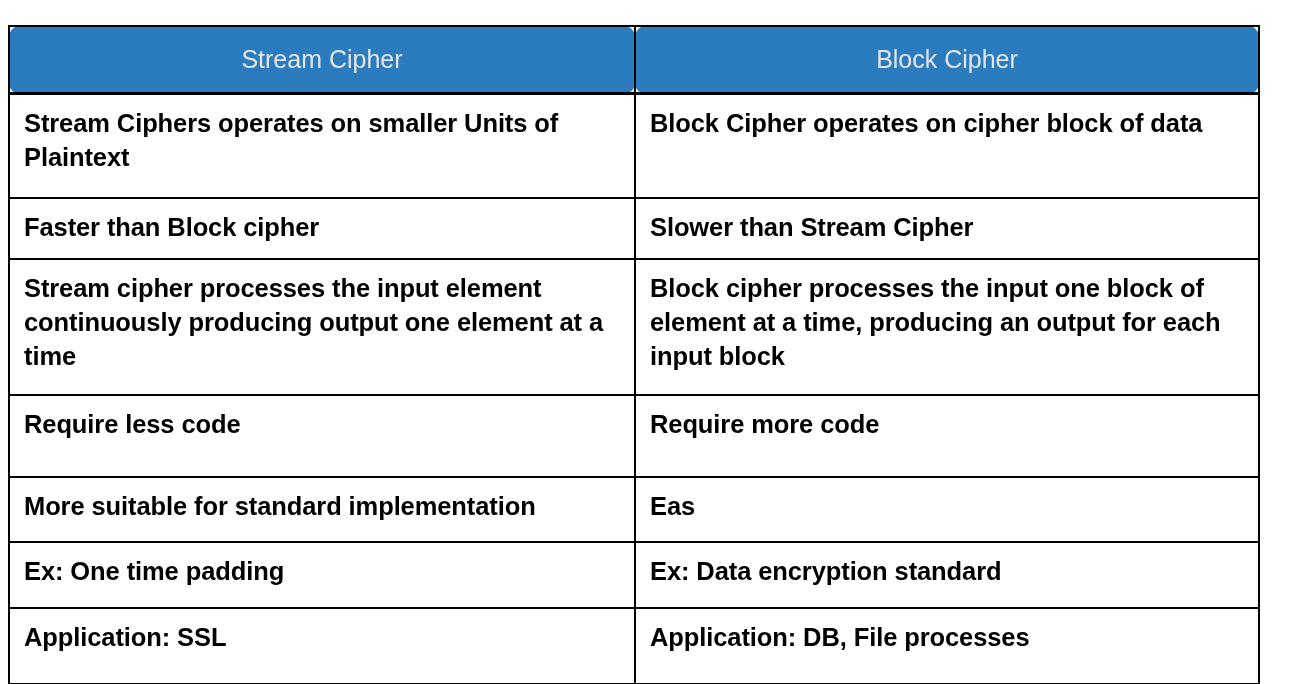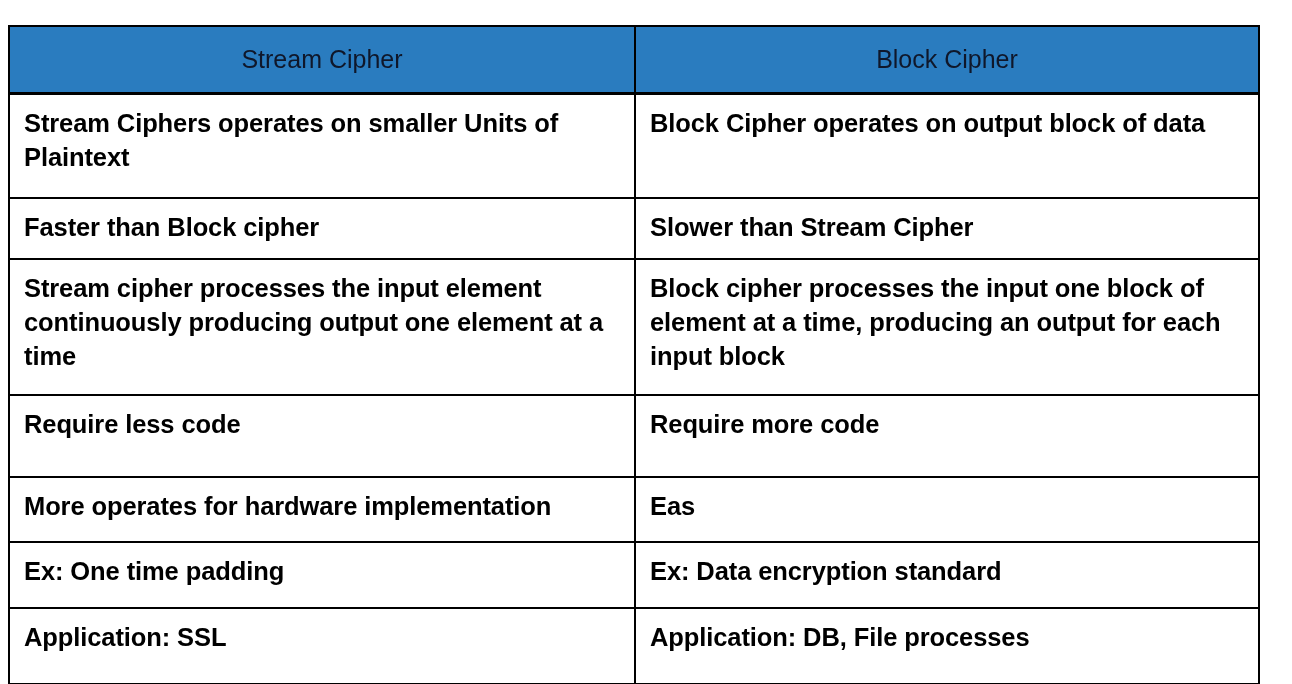--- a/index.html
+++ b/index.html
@@ -36,27 +36,28 @@
 
   .comparison-table th,
   .comparison-table td {
     border: 2px solid #000000;
     vertical-align: top;
     box-sizing: border-box;
   }
 
   .comparison-table thead th {
     background: #2a7cbf;
-    color: #0f172a;
+    color: #e5e5e5;
     font-size: 25px;
     font-weight: normal;
     text-align: center;
     line-height: 1.2;
     padding: 17px 10px 18px 10px;
     border-bottom: 3px solid #000000;
+    border-radius: 11px;
   }
 
   .comparison-table tbody td {
     color: #000000;
     font-size: 25.5px;
     font-weight: bold;
     text-align: left;
     line-height: 1.33;
     padding: 12px 12px 14px 14px;
     letter-spacing: -0.1px;
@@ -84,36 +85,36 @@
     <thead>
       <tr>
         <th>Stream Cipher</th>
         <th>Block Cipher</th>
       </tr>
     </thead>
 
     <tbody>
       <tr class="row-h1">
         <td>Stream Ciphers operates on smaller Units of Plaintext</td>
-        <td>Block Cipher operates on output block of data</td>
+        <td>Block Cipher operates on cipher block of data</td>
       </tr>
       <tr class="row-h2">
         <td>Faster than Block cipher</td>
         <td>Slower than Stream Cipher</td>
       </tr>
       <tr class="row-h3">
         <td>Stream cipher processes the input element continuously producing output one element at a time</td>
         <td>Block cipher processes the input one block of element at a time, producing an output for each input block</td>
       </tr>
       <tr class="row-h4">
         <td>Require less code</td>
         <td>Require more code</td>
       </tr>
       <tr class="row-h5">
-        <td>More operates for hardware implementation</td>
+        <td>More suitable for standard implementation</td>
         <td>Eas</td>
       </tr>
       <tr class="row-h6">
         <td>Ex: One time padding</td>
         <td>Ex: Data encryption standard</td>
       </tr>
       <tr class="row-h7">
         <td>Application: SSL</td>
         <td>Application: DB, File processes</td>
       </tr>

